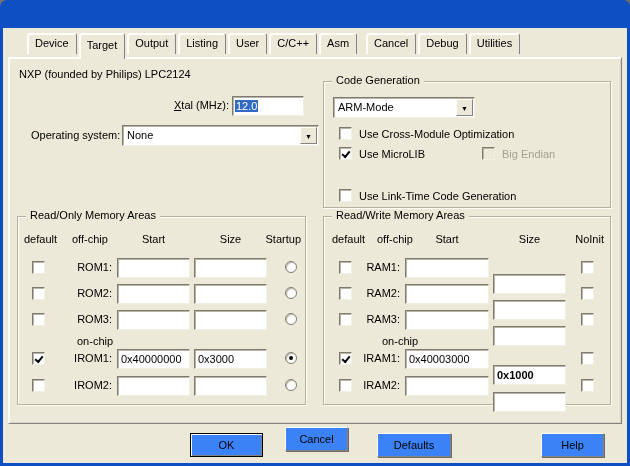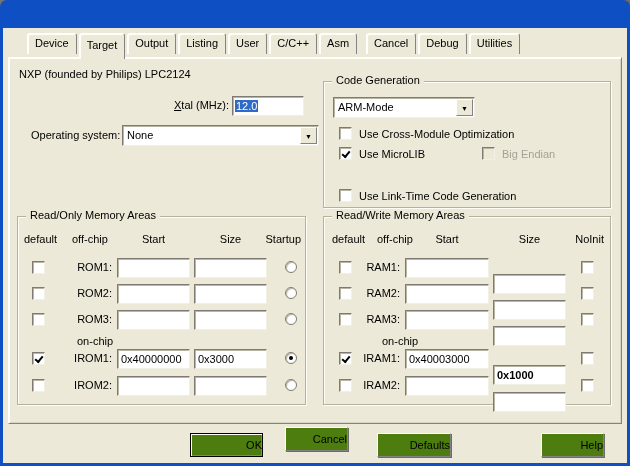--- a/index.html
+++ b/index.html
@@ -83,23 +83,23 @@
   .rom .col-size { left:176px; top:0; width:73px; }
   .rom .col-last { left:267px; top:3px; }
   
   .ram .col-cb   { left:15px; top:3px; }
   .ram .col-lbl  { position:absolute; left:22px; top:3px; width:54px; text-align:right; }
   .ram .col-start{ left:81px;  top:0; width:84px; }
   .ram .col-size { left:169px; top:16px; width:73px;font-weight:bold; }
   .ram .col-last { left:257px; top:3px; }
 
   
-  .btn { position:absolute; height:24px; background:#4d7c0f; font:11px "Liberation Sans",sans-serif;
+  .btn { position:absolute; height:24px; background:#3b82f6; font:11px "Liberation Sans",sans-serif;
     border:1px solid; border-color:#fffef8 #848284 #848284 #fffef8; box-shadow:1px 1px 0 #6e6c62;
-    text-align:right; cursor:pointer; }
+    text-align:center; cursor:pointer; }
   .btn.default { border:1px solid #000; box-shadow:inset 1px 1px 0 #fffef8, inset -1px -1px 0 #848284; }
 </style>
 </head>
 <body>
 
 <div class="window">
 
   <div class="body">
 
     <div class="tabs">

